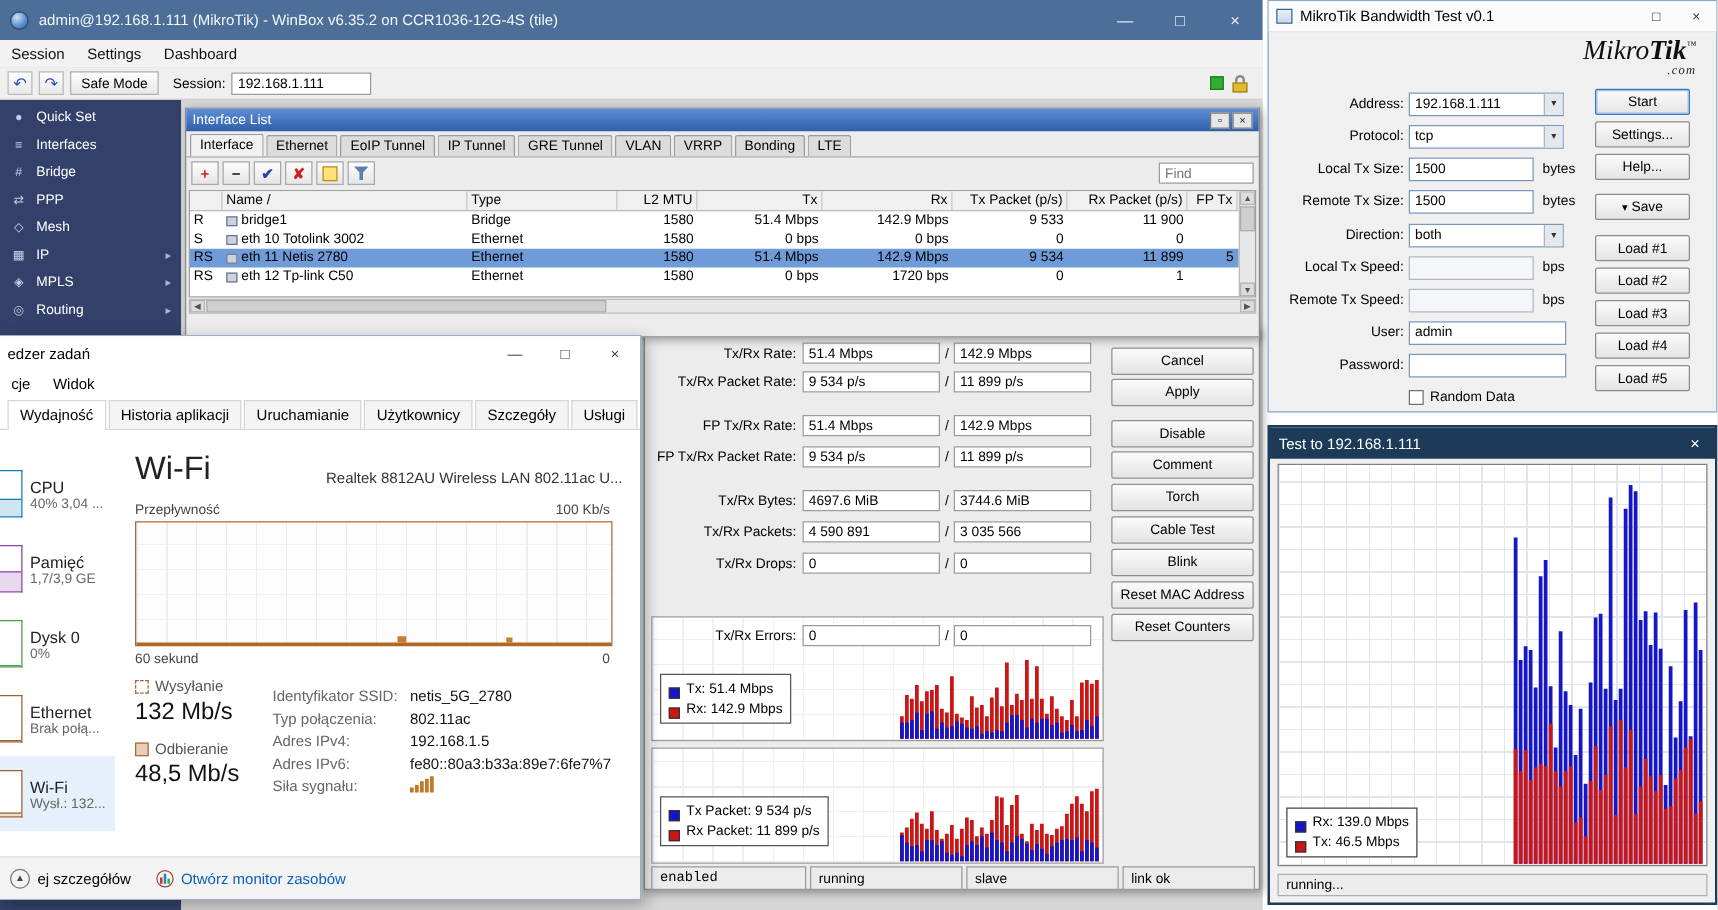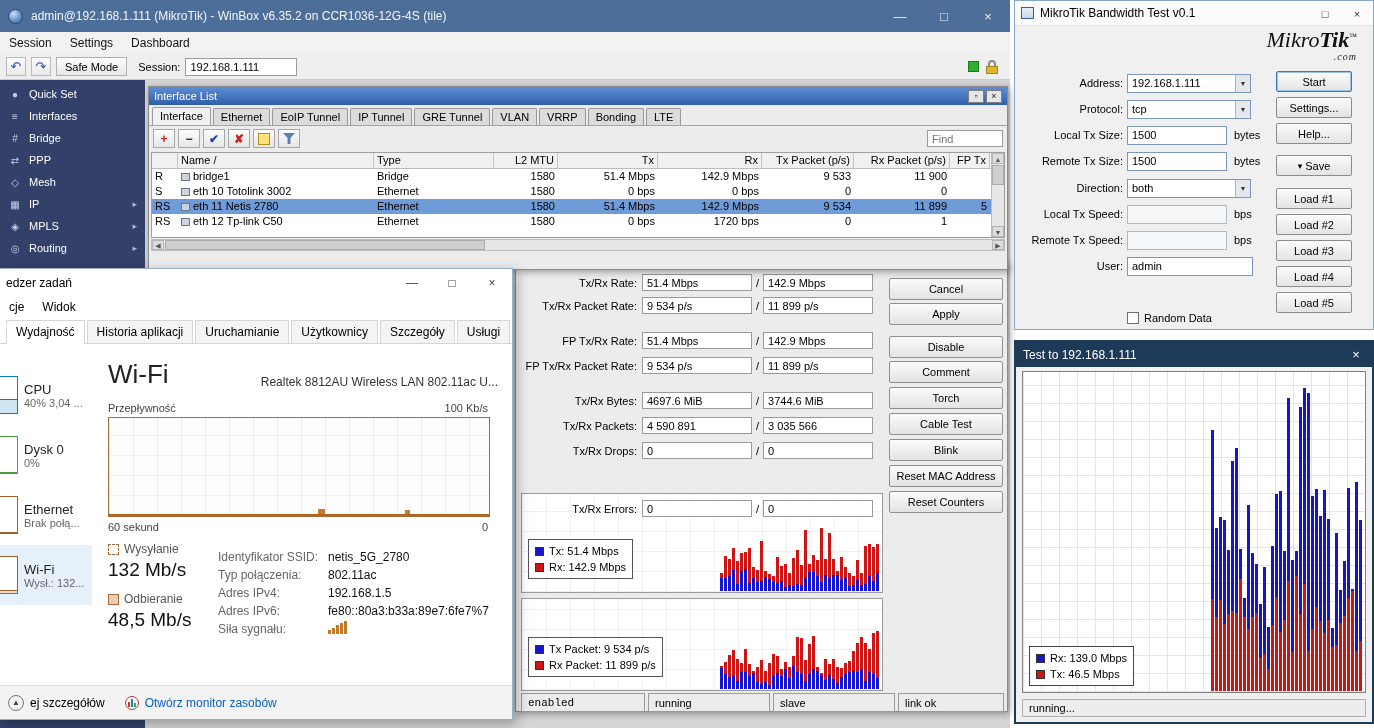--- a/index.html
+++ b/index.html
@@ -75,21 +75,21 @@
   .d-btn{position:absolute;left:373px;width:114px;height:22px;border:1px solid #8f8f8f;background:linear-gradient(#fbfbfb,#e3e3e3);border-radius:2px;font-size:11px;display:flex;align-items:center;justify-content:center;white-space:nowrap}
   .d-graph{position:absolute;left:5px;width:362px;background:#fff;border:1px solid #9a9a9a;overflow:hidden;
     background-image:repeating-linear-gradient(90deg,#f0f0f0 0 1px,transparent 1px 24px),repeating-linear-gradient(0deg,#efefef 0 1px,transparent 1px 20px)}
   #d-graph1{top:230px;height:100px}
   #d-graph2{top:335px;height:93px}
   .bars{position:absolute;left:0;top:0;right:0;bottom:0}
   .bar{position:absolute;bottom:1px;width:3px}
   .d-legend{position:absolute;background:#fff;border:1px solid #555;padding:3px 6px;font-size:11px;line-height:16px;z-index:2}
   #d-legend1{left:12px;top:276px}
   #d-legend2{left:12px;top:374px}
-  .lg-line{display:flex;align-items:center;white-space:nowrap}
+  .lg-line{display:flex;align-items:flex-end;white-space:nowrap}
   .lg-sq{width:9px;height:9px;margin-right:5px;border:1px solid #333;flex:none}
   .d-status{position:absolute;top:430px;height:19px;border:1px solid #9a9a9a;background:#ececec;font-size:11px;display:flex;align-items:center;padding:0 6px}
 
   
   #win-taskmgr{left:0;top:268px;width:513px;height:452px;background:#fff;z-index:4;border:1px solid #9ab0c8;border-left:none;box-shadow:4px 4px 12px rgba(0,0,0,.3)}
   .tm-titlebar{height:27px;display:flex;align-items:center;font-size:12px;padding-left:6px;position:relative;background:#fff}
   .tm-caps{position:absolute;right:0;top:0;height:27px;display:flex}
   .tm-caps span{width:40px;display:flex;align-items:center;justify-content:center;font-size:12px;color:#444}
   .tm-menubar{height:22px;display:flex;align-items:center;font-size:12px}
   .tm-menubar span{padding:0 9px}
@@ -623,20 +623,29 @@
         <div class="tm-side-item">
           <div class="tm-thumb" style="border-color: rgb(17, 125, 187);">
             <div class="tm-fill" style="height: 40%; background: rgba(17, 125, 187, 0.2); border-top: 1px solid rgb(17, 125, 187);"></div>
           </div>
           <div class="tm-side-text">
             <div class="tm-side-name">CPU</div>
             <div class="tm-side-val">40% 3,04 ...</div>
           </div>
         </div>
         <div class="tm-side-item">
+          <div class="tm-thumb" style="border-color: rgb(139, 65, 168);">
+            <div class="tm-fill" style="height: 45%; background: rgba(139, 65, 168, 0.2); border-top: 1px solid rgb(139, 65, 168);"></div>
+          </div>
+          <div class="tm-side-text">
+            <div class="tm-side-name">Pamięć</div>
+            <div class="tm-side-val">1,7/3,9 GE</div>
+          </div>
+        </div>
+        <div class="tm-side-item">
           <div class="tm-thumb" style="border-color: rgb(74, 158, 74);">
             <div class="tm-fill" style="height: 4%; background: rgba(74, 158, 74, 0.2); border-top: 1px solid rgb(74, 158, 74);"></div>
           </div>
           <div class="tm-side-text">
             <div class="tm-side-name">Dysk 0</div>
             <div class="tm-side-val">0%</div>
           </div>
         </div>
         <div class="tm-side-item">
           <div class="tm-thumb" style="border-color: rgb(160, 98, 45);">
@@ -776,20 +785,24 @@
     <span class="unit">bps</span>
   </div>
   <div class="bt-row" style="top:229px">
     <span class="bt-label">Remote Tx Speed:</span>
     <input class="bt-input dim" style="width: 100px;" value="">
     <span class="unit">bps</span>
   </div>
   <div class="bt-row" style="top:255px">
     <span class="bt-label">User:</span>
     <input class="bt-input" style="width: 126px;" value="admin">
+  </div>
+  <div class="bt-row" style="top:281px">
+    <span class="bt-label">Password:</span>
+    <input class="bt-input" style="width: 126px;" value="">
   </div>
   <div class="bt-row" style="top:307px">
     <span class="bt-label"></span>
     <span class="bt-check"></span>
     <span>Random Data</span>
   </div>
 <div class="bt-btn default" style="top: 70px;">
       <span>Start</span>
     </div>
     <div class="bt-btn" style="top: 96px;">

